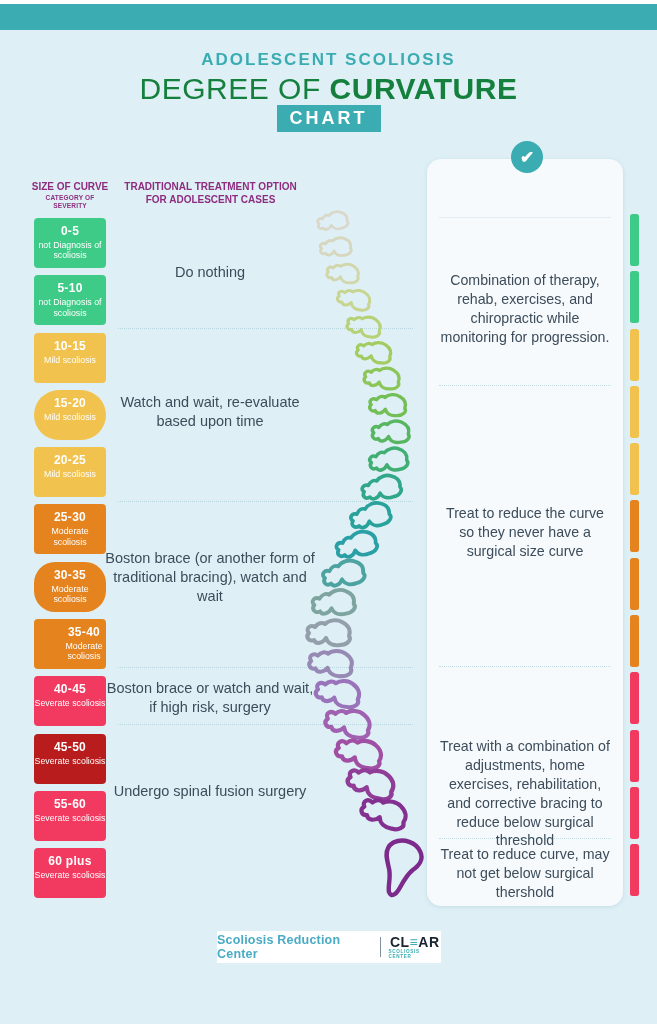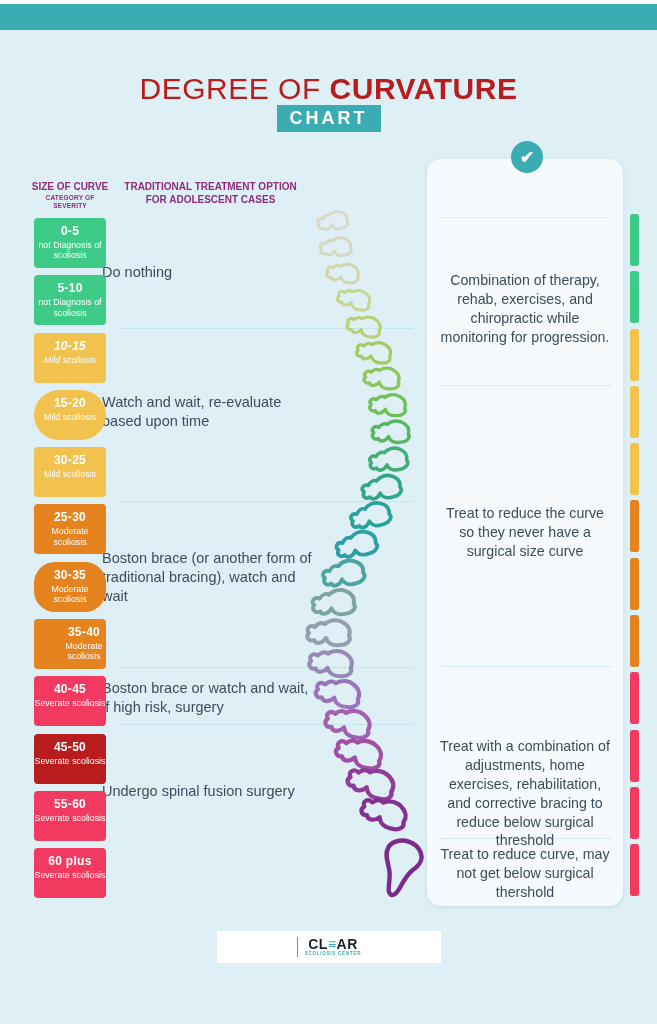--- a/index.html
+++ b/index.html
@@ -3,21 +3,21 @@
 <meta charset="utf-8">
 <style>
   html,body{margin:0;padding:0;background:#c9dde4;}
   .page{position:relative;width:657px;height:1024px;background:#def0f6;overflow:hidden;
         font-family:"Liberation Sans",sans-serif;margin:0 auto;}
   .topstrip{position:absolute;top:0;left:0;right:0;height:4px;background:#ffffff;}
   .topbar{position:absolute;top:4px;left:0;right:0;height:26px;background:#3aacb2;}
 
   .kicker{position:absolute;top:50px;left:0;width:100%;text-align:center;color:#3aacb2;
           font-weight:bold;font-size:17px;letter-spacing:2px;}
-  .title{position:absolute;top:72px;left:0;width:100%;text-align:center;color:#b91c1c;
+  .title{position:absolute;top:72px;left:0;width:100%;text-align:center;color:#15803d;
          font-size:30px;letter-spacing:.5px;}
   .title .t-reg{font-weight:500;}
   .title .t-bold{font-weight:800;}
   .chart-badge{position:absolute;top:105px;left:50%;transform:translateX(-50%);
                background:#3aacb2;color:#fff;font-weight:800;font-size:18px;
                letter-spacing:3px;padding:3px 13px;}
 
   .col-head{position:absolute;color:#8e2d7f;font-weight:bold;text-align:center;line-height:1.3;}
   .head-size{left:28px;top:180px;width:84px;font-size:10px;}
   .head-size .sub{font-size:6.5px;font-weight:600;letter-spacing:.2px;margin-top:1px;}
@@ -35,21 +35,21 @@
   .card-div.dot1{top:226px;border-top:1px dotted #c3dde6;}
   .card-div.dot2{top:507px;border-top:1px dotted #c3dde6;}
   .card-div.dot3{top:679px;border-top:1px dotted #c3dde6;}
   .func-item{position:absolute;left:10px;width:176px;text-align:center;color:#3d4c5a;
              font-size:14.2px;line-height:1.33;}
   .f1{top:112px;}
   .f2{top:345px;}
   .f3{top:578px;}
   .f4{top:686px;}
 
-  .mid-item{position:absolute;left:102px;width:216px;text-align:left;color:#3d4c5a;
+  .mid-item{position:absolute;left:102px;width:216px;text-align:center;color:#3d4c5a;
             font-size:14.5px;line-height:1.32;z-index:2;}
   .m1{top:263px;}
   .m2{top:393px;}
   .m3{top:549px;}
   .m4{top:679px;}
   .m5{top:782px;}
   .mid-div{position:absolute;left:118px;width:295px;border-top:1px dotted #b9d7e1;z-index:0;}
   .md1{top:328px;}
   .md2{top:501px;}
   .md3{top:667px;}
@@ -78,20 +78,21 @@
            font-size:11.5px;font-weight:bold;letter-spacing:1.4px;z-index:2;}
 </style>
 </head>
 <body>
 
 <div class="page">
 
   <div class="topstrip"></div>
   <div class="topbar"></div>
 
+  <div class="kicker">ADOLESCENT SCOLIOSIS</div>
   <div class="title"><span class="t-reg">DEGREE OF </span><span class="t-bold">CURVATURE</span></div>
   <div class="chart-badge">CHART</div>
 
   <div class="col-head head-size">
     <div>SIZE OF CURVE</div>
     <div class="sub">CATEGORY OF SEVERITY</div>
   </div>
   <div class="col-head head-trad">TRADITIONAL TREATMENT OPTION FOR ADOLESCENT CASES</div>
   <div class="col-head head-func">FUNCTIONAL TREATMENT OPTIONS FOR ADOLESCENT CASES</div>
 
@@ -121,30 +122,30 @@
 
   <div class="badges" id="severity-badges">
       <div class="badge" style="background: rgb(62, 203, 135);">
       <div class="range">0-5</div>
       <div class="sev">not Diagnosis of scoliosis</div>
     </div>
       <div class="badge" style="background: rgb(62, 203, 135);">
       <div class="range">5-10</div>
       <div class="sev">not Diagnosis of scoliosis</div>
     </div>
-      <div class="badge" style="background: rgb(241, 194, 77); font-style: italic;">
+      <div class="badge" style="background: rgb(241, 194, 77);">
       <div class="range">10-15</div>
       <div class="sev">Mild scoliosis</div>
     </div>
       <div class="badge" style="background: rgb(241, 194, 77); border-radius: 25px;">
       <div class="range">15-20</div>
       <div class="sev">Mild scoliosis</div>
     </div>
       <div class="badge" style="background: rgb(241, 194, 77);">
-      <div class="range">30-25</div>
+      <div class="range">20-25</div>
       <div class="sev">Mild scoliosis</div>
     </div>
       <div class="badge" style="background: rgb(229, 131, 30);">
       <div class="range">25-30</div>
       <div class="sev">Moderate scoliosis</div>
     </div>
       <div class="badge" style="background: rgb(229, 131, 30); border-radius: 21px;">
       <div class="range">30-35</div>
       <div class="sev">Moderate scoliosis</div>
     </div>
@@ -210,20 +211,21 @@
         <use href="#vertebra-shape" transform="translate(338 694) rotate(10) scale(1.02)" stroke="#9a74bb"></use>
         <use href="#vertebra-shape" transform="translate(348 724) rotate(12) scale(1.04)" stroke="#a161b1"></use>
         <use href="#vertebra-shape" transform="translate(359 754) rotate(14) scale(1.06)" stroke="#a04fa4"></use>
         <use href="#vertebra-shape" transform="translate(371 784) rotate(16) scale(1.08)" stroke="#8f3d97"></use>
         <use href="#vertebra-shape" transform="translate(384 814) rotate(18) scale(1.05)" stroke="#833090"></use>
         <use href="#sacrum-shape" transform="translate(404 858) rotate(12) scale(1.1)" stroke="#7c2b8c"></use>
       </g>
   </svg>
 
   <div class="logo-box">
+    <span class="brand-name">Scoliosis Reduction Center</span>
     <span class="logo-sep"></span>
     <span class="clear-logo">
       <span class="clear-word"><span>CL</span><span class="eq">≡</span><span>AR</span></span>
       <span class="clear-sub">SCOLIOSIS CENTER</span>
     </span>
   </div>
 
 </div>
 
 </body></html>

